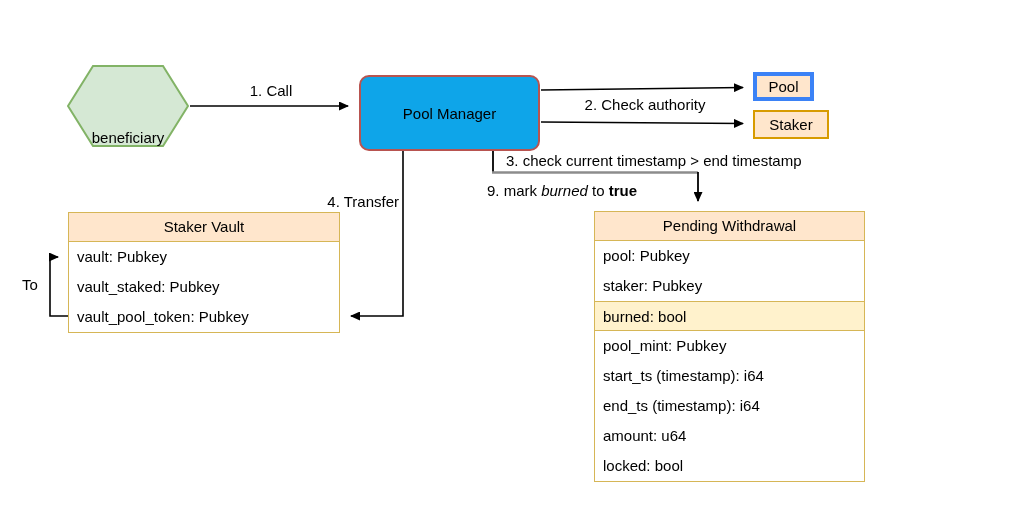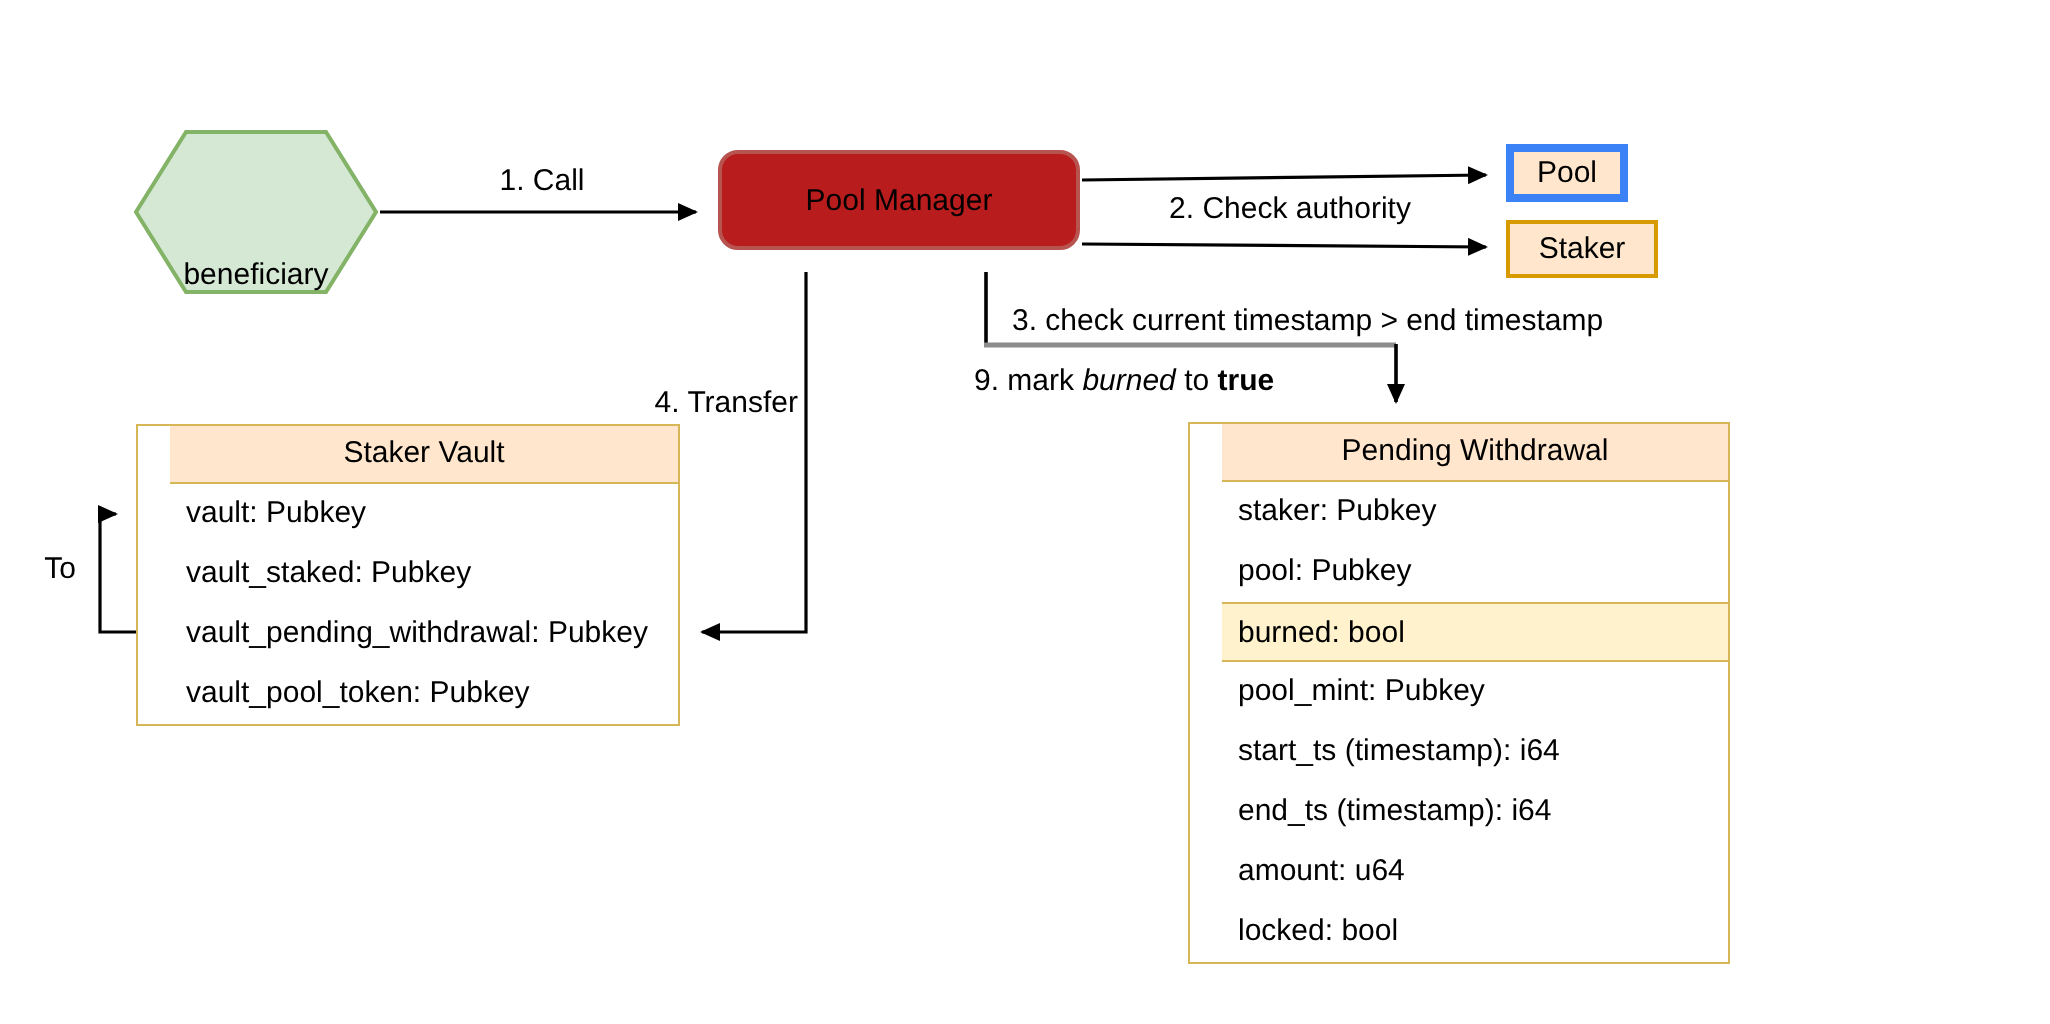--- a/index.html
+++ b/index.html
@@ -6,35 +6,35 @@
   #canvas{
     position:relative;width:1025px;height:512px;background:#ffffff;overflow:hidden;
     font-family:"Liberation Sans", sans-serif;font-size:15px;color:#000;
   }
   .abs{position:absolute;}
   svg.edges{position:absolute;left:0;top:0;pointer-events:none;}
 
   
   .node-label{display:flex;align-items:center;justify-content:center;text-align:center;}
   #pool-manager{
-    left:359px;top:75px;width:181px;height:50px;box-sizing:border-box;
-    background:#b91c1c;border:2px solid #b85450;border-radius:10px;
+    left:359px;top:75px;width:181px;height:76px;box-sizing:border-box;
+    background:#0ea5e9;border:2px solid #b85450;border-radius:10px;
   }
   #pool-box{
     left:753px;top:72px;width:61px;height:29px;box-sizing:border-box;
     background:#ffe6cc;border:4px solid #3b82f6;
   }
   #staker-box{
     left:753px;top:110px;width:76px;height:29px;box-sizing:border-box;
     background:#ffe6cc;border:2px solid #d79b00;
   }
   #beneficiary-label{left:68px;top:66px;width:120px;height:80px;align-items:flex-end;}
 
   
-  .etable{box-sizing:border-box;border:1px solid #d6b656;background:#fff;padding-left:16px;}
+  .etable{box-sizing:border-box;border:1px solid #d6b656;background:#fff;}
   .etable .thead{
     box-sizing:border-box;height:29px;line-height:28px;text-align:center;
     background:#ffe6cc;border-bottom:1px solid #d6b656;
   }
   .etable .trow{
     box-sizing:border-box;height:30px;line-height:30px;padding-left:8px;
     white-space:nowrap;overflow:hidden;
   }
   .etable .trow.highlight{
     background:#fff2cc;border-top:1px solid #d6b656;border-bottom:1px solid #d6b656;
@@ -111,28 +111,27 @@
   </div>
 
   <div class="edge-label" id="transfer-label">4. Transfer</div>
 
   <div class="edge-label" id="to-label">To</div>
 
   <div class="abs etable" id="staker-vault-table">
     <div class="thead">Staker Vault</div>
     <div class="trow">vault: Pubkey</div>
     <div class="trow">vault_staked: Pubkey</div>
-    <div class="trow">vault_pending_withdrawal: Pubkey</div>
     <div class="trow">vault_pool_token: Pubkey</div>
   </div>
 
   <div class="abs etable" id="pending-withdrawal-table">
     <div class="thead">Pending Withdrawal</div>
+    <div class="trow">pool: Pubkey</div>
     <div class="trow">staker: Pubkey</div>
-    <div class="trow">pool: Pubkey</div>
     <div class="trow highlight">burned: bool</div>
     <div class="trow">pool_mint: Pubkey</div>
     <div class="trow">start_ts (timestamp): i64</div>
     <div class="trow">end_ts (timestamp): i64</div>
     <div class="trow">amount: u64</div>
     <div class="trow">locked: bool</div>
   </div>
 
 </div>
 

